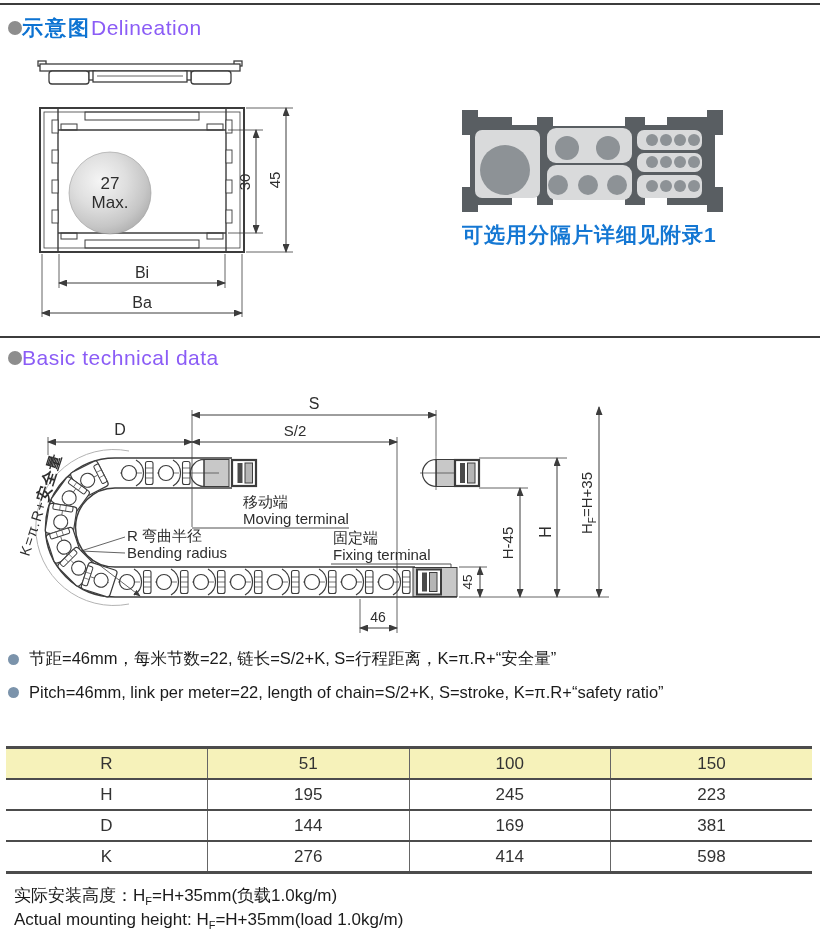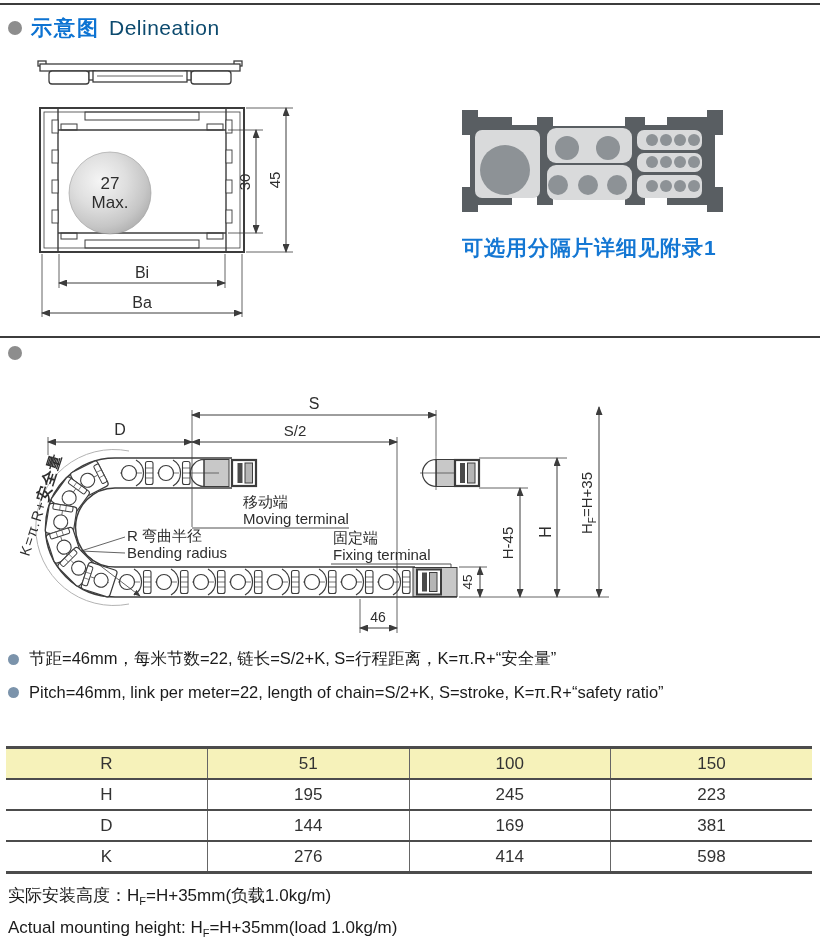--- a/index.html
+++ b/index.html
@@ -2,45 +2,45 @@
 <html><head>
 <meta charset="utf-8">
 <style>
   html,body{margin:0;padding:0;}
   body{
     width:820px;height:940px;position:relative;background:#ffffff;
     font-family:"Liberation Sans","DejaVu Sans",sans-serif;
     color:#222;overflow:hidden;
   }
   .rule{position:absolute;left:0;width:820px;height:2px;background:#3c3c3c;}
-  .sec-header{position:absolute;left:8px;display:flex;align-items:center;gap:9px;}
+  .sec-header{position:absolute;left:8px;display:flex;align-items:center;}
   .sec-dot{width:14px;height:14px;border-radius:50%;background:#8d8d8d;flex:0 0 auto;}
   .sec-zh{font-size:21px;font-weight:bold;color:#0d73d2;letter-spacing:2px;}
-  .sec-en{font-size:21px;color:#0c4a6e;letter-spacing:0.5px;}
+  .sec-en{font-size:21px;color:#8b5cf6;letter-spacing:0.5px;}
   .abs{position:absolute;}
   .caption-blue{font-size:21px;font-weight:bold;color:#1477d3;letter-spacing:1px;}
   .note-line{position:absolute;left:8px;display:flex;align-items:center;gap:10px;}
   .note-dot{width:11px;height:11px;border-radius:50%;background:#7b93ab;flex:0 0 auto;}
   .note-text{font-size:16.5px;color:#1b1b1b;}
   table.params{
     position:absolute;left:6px;top:746px;width:806px;border-collapse:collapse;
     border-top:3px solid #4c4c4c;border-bottom:3px solid #4c4c4c;
     font-size:17px;color:#333;
   }
   table.params td,table.params th{
     border-left:1px solid #666;border-right:1px solid #666;
     border-top:2px solid #4c4c4c;border-bottom:2px solid #4c4c4c;
     text-align:center;height:29px;font-weight:normal;padding:0;
   }
   table.params td:first-child,table.params th:first-child{border-left:none;}
   table.params td:last-child,table.params th:last-child{border-right:none;}
   table.params thead th{background:#f6f2ba;}
   table.params col.c1{width:25%;}
   table.params col.c2,table.params col.c3,table.params col.c4{width:25%;}
-  .footer-line{position:absolute;left:8px;font-size:17px;color:#1b1b1b;}
+  .footer-line{position:absolute;left:14px;font-size:17px;color:#1b1b1b;}
   sub{font-size:11px;}
   svg text{fill:#2e2e2e;}
 </style>
 </head>
 <body>
 
 <div class="rule" style="top:3px;"></div>
 <div class="rule" style="top:336px;"></div>
 
 <div class="sec-header" style="top:14px;">
@@ -179,24 +179,25 @@
         <circle cx="206" cy="67" r="6"></circle>
         <circle cx="220" cy="67" r="6"></circle>
         <circle cx="234" cy="67" r="6"></circle>
       <circle cx="192" cy="91" r="6"></circle>
         <circle cx="206" cy="91" r="6"></circle>
         <circle cx="220" cy="91" r="6"></circle>
         <circle cx="234" cy="91" r="6"></circle>
     </g>
   </g>
 </svg>
-<div class="abs caption-blue" style="left:462px;top:234px;">可选用分隔片详细见附录1</div>
+<div class="abs caption-blue" style="left:462px;top:221px;">可选用分隔片详细见附录1</div>
 
 <div class="sec-header" style="top:346px;">
   <span class="sec-dot"></span>
+  <span class="sec-en">Basic technical data</span>
 </div>
 
 <svg class="abs" style="left:15px;top:385px;" width="790" height="255" viewBox="0 0 790 255">
   <defs>
     <marker id="m2e" markerWidth="9" markerHeight="7" refX="8" refY="3.5" orient="auto">
       <path d="M0,0 L9,3.5 L0,7 z" fill="#3c3c3c"></path>
     </marker>
     <marker id="m2s" markerWidth="9" markerHeight="7" refX="1" refY="3.5" orient="auto">
       <path d="M9,0 L0,3.5 L9,7 z" fill="#3c3c3c"></path>
     </marker>
@@ -394,13 +395,13 @@
     <tr>
       <td>K</td>
       <td>276</td>
       <td>414</td>
       <td>598</td>
     </tr>
   </tbody>
 </table>
 
 <div class="footer-line" style="top:884px;"><span>实际安装高度：H</span><sub>F</sub><span>=H+35mm(负载1.0kg/m)</span></div>
-<div class="footer-line" style="top:910px;margin-top:8px;"><span>Actual mounting height: H</span><sub>F</sub><span>=H+35mm(load 1.0kg/m)</span></div>
+<div class="footer-line" style="top:910px;"><span>Actual mounting height: H</span><sub>F</sub><span>=H+35mm(load 1.0kg/m)</span></div>
 
 </body></html>

